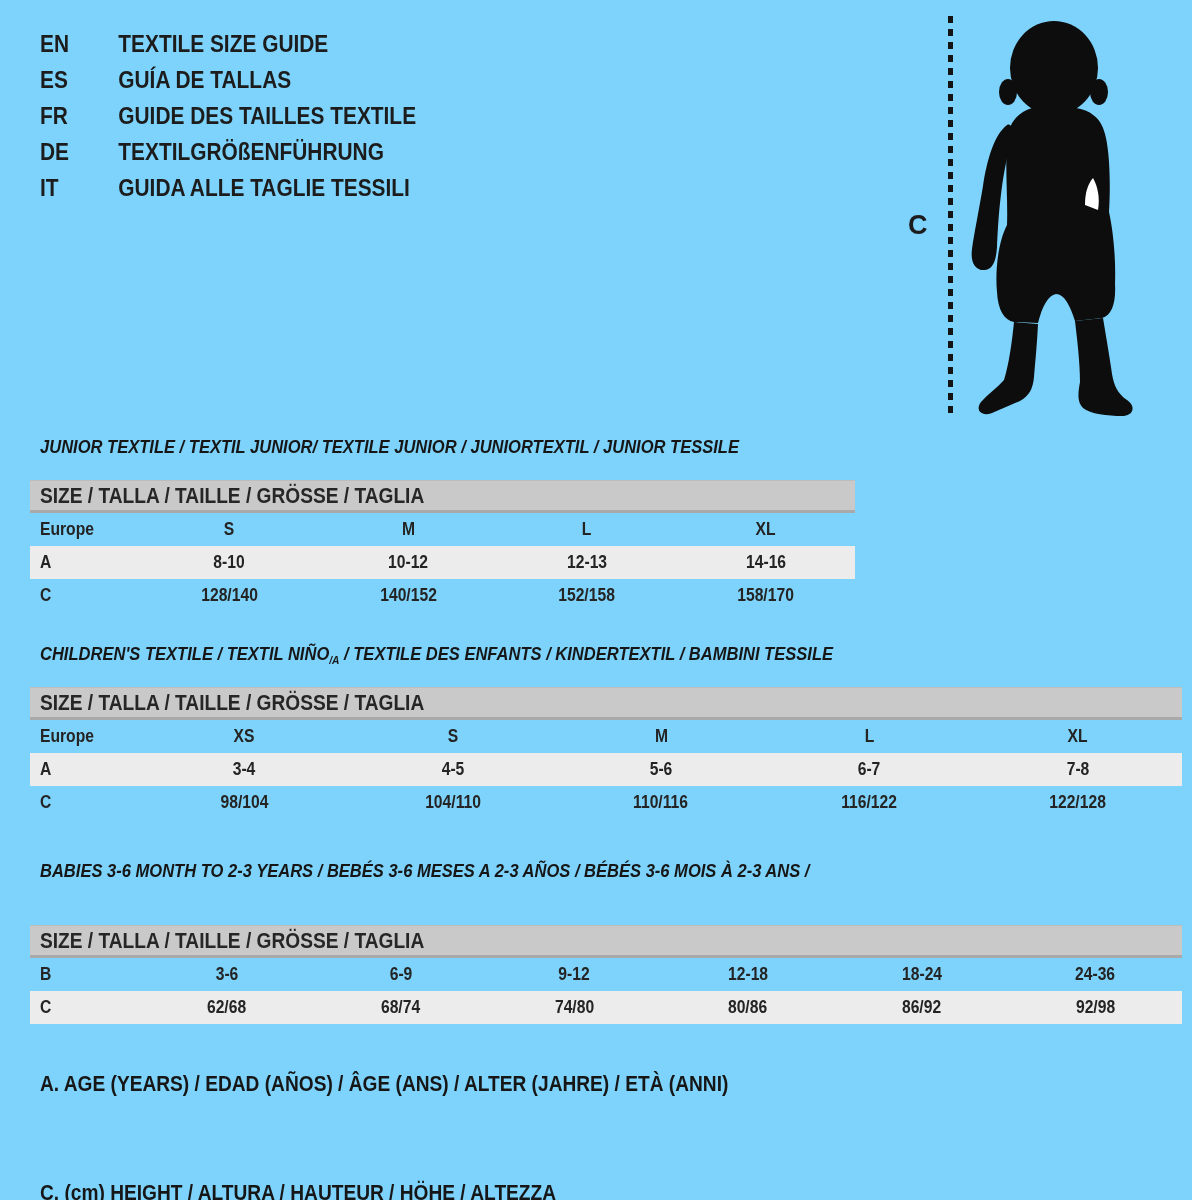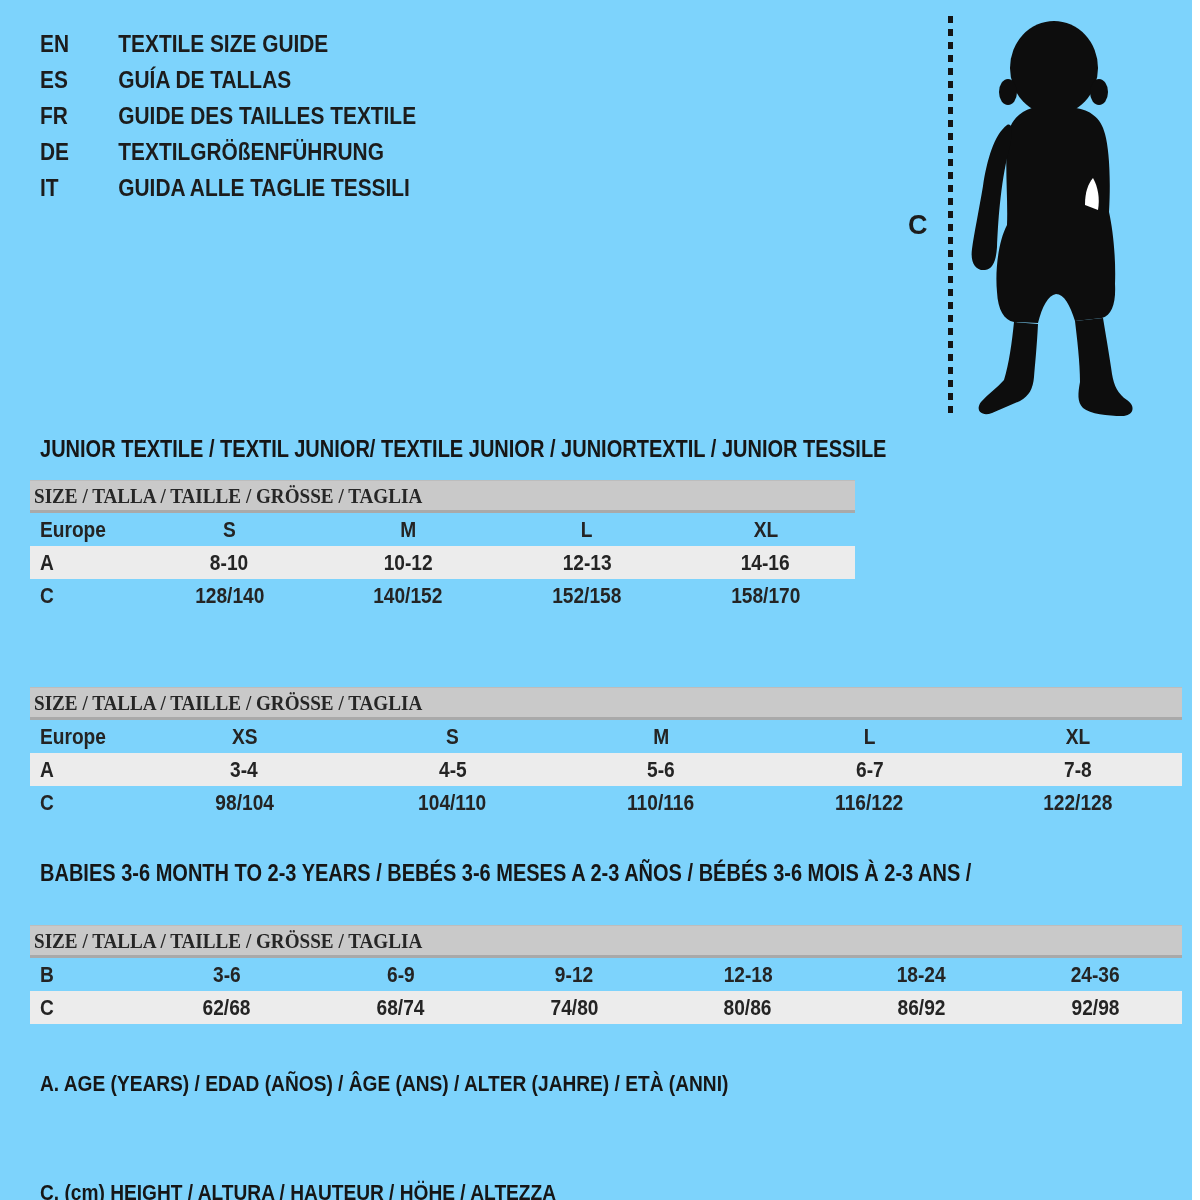--- a/index.html
+++ b/index.html
@@ -19,30 +19,30 @@
 
   
   .dotted-line {
     position:absolute; left:948px; top:16px; width:5px; height:400px;
     background:repeating-linear-gradient(to bottom,#141414 0px,#141414 7px,transparent 7px,transparent 13px);
   }
   .c-label { position:absolute; left:908px; top:210px; font-size:27px; font-weight:700; }
   .toddler { position:absolute; left:962px; top:20px; }
 
   
-  .sec-title { position:absolute; left:40px; font-size:23px; font-weight:700; color:#161616; }
+  .sec-title { position:absolute; left:40px; font-size:19px; font-weight:700; color:#161616;font-style:italic; }
   .subA { font-size:0.62em; position:relative; top:4px; }
 
   
   .size-table { position:absolute; left:30px; }
   .band {
     height:29px; background:#c9c9c9; border-top:1px solid #bdbdbd; border-bottom:3px solid #a9a9a9;
-    display:flex; align-items:center; padding-left:4px; font-size:22px; font-weight:700; color:#262626;font-family:Liberation Serif, serif;
+    display:flex; align-items:center; padding-left:10px; font-size:22px; font-weight:700; color:#262626;
   }
-  .trow { display:flex; height:33px; align-items:center; font-size:22px; font-weight:700; color:#242424; }
+  .trow { display:flex; height:33px; align-items:center; font-size:18px; font-weight:700; color:#242424; }
   .trow .lbl  { width:100px; padding-left:10px; flex:0 0 auto; }
   .trow .cell { flex:1 1 0; text-align:center; }
   .shade { background:#ececec; }
 
   
   .legend-line { position:absolute; left:40px; font-size:22px; font-weight:700; color:#161616; }
 </style>
 </head>
 <body>
 
@@ -121,20 +121,23 @@
     </div>
     <div class="trow">
       <span class="lbl"><span class="cc-l">C</span></span>
       <span class="cell"><span class="cc">128/140</span></span>
       <span class="cell"><span class="cc">140/152</span></span>
       <span class="cell"><span class="cc">152/158</span></span>
       <span class="cell"><span class="cc">158/170</span></span>
     </div>
   </div>
 
+  <div class="sec-title" style="top:643px;">
+    <span class="cond"><span>CHILDREN'S TEXTILE / TEXTIL NIÑO</span><span class="subA">/A</span><span> / TEXTILE DES ENFANTS / KINDERTEXTIL / BAMBINI TESSILE</span></span>
+  </div>
   <div class="size-table" style="top:687px; width:1152px;">
     <div class="band">
       <span class="cc-l">SIZE / TALLA / TAILLE / GRÖSSE / TAGLIA</span>
     </div>
     <div class="trow">
       <span class="lbl"><span class="cc-l">Europe</span></span>
       <span class="cell"><span class="cc">XS</span></span>
       <span class="cell"><span class="cc">S</span></span>
       <span class="cell"><span class="cc">M</span></span>
       <span class="cell"><span class="cc">L</span></span>

